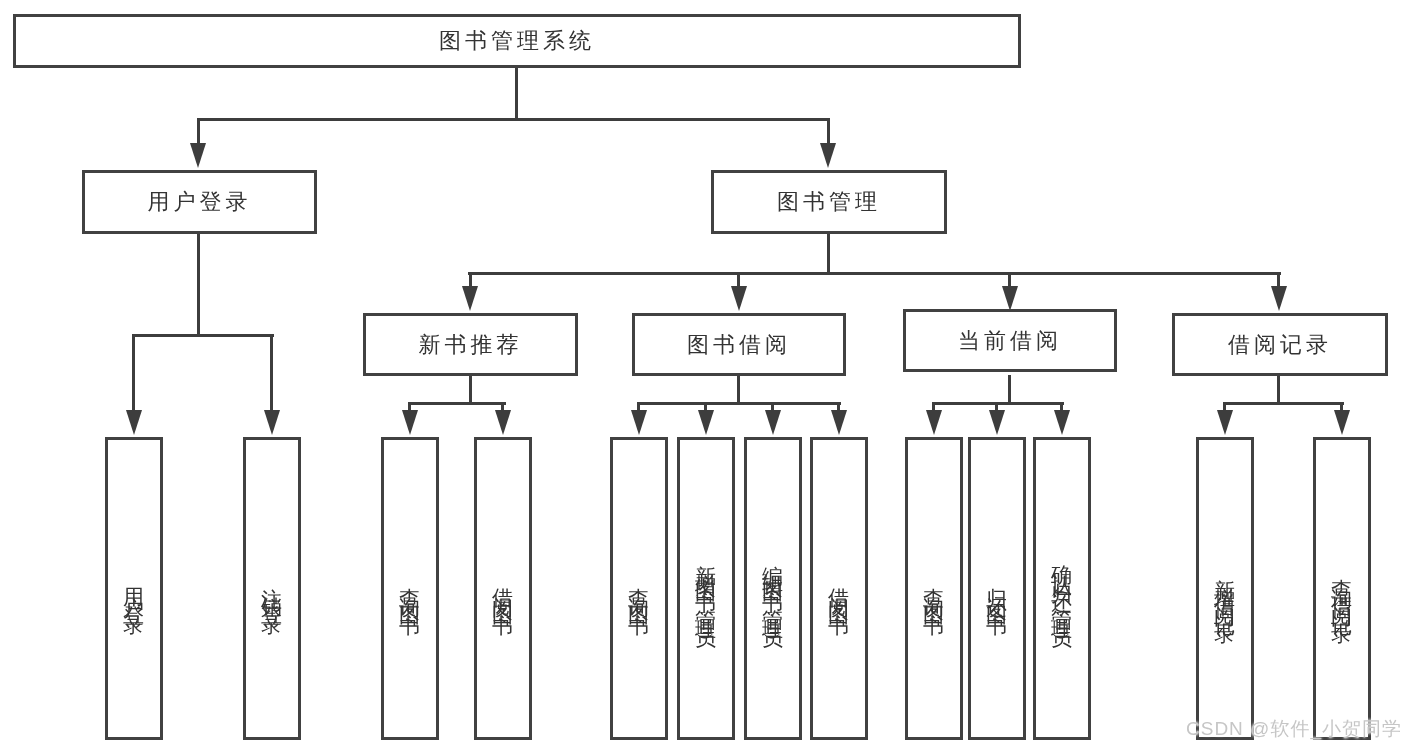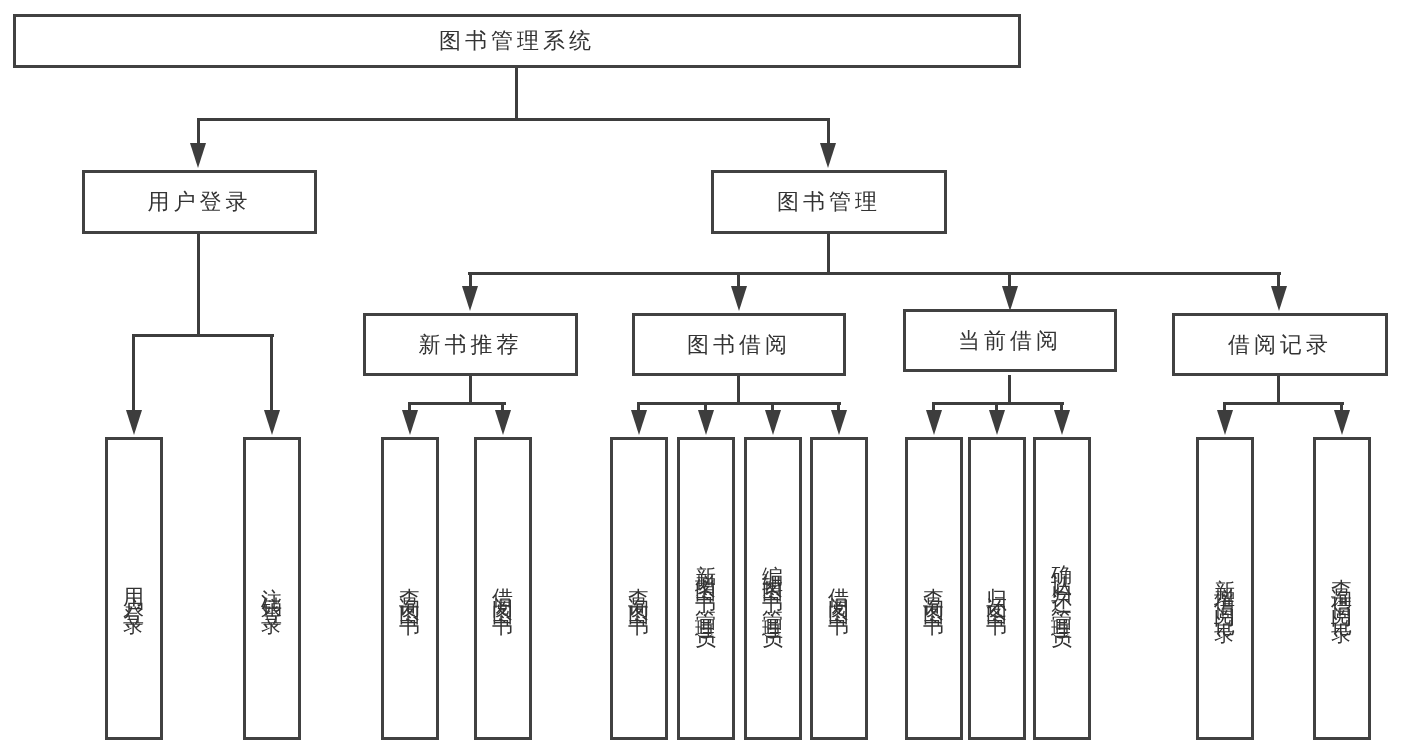--- a/index.html
+++ b/index.html
@@ -150,14 +150,15 @@
   <div class="ah" style="left:989px;  top:410px;"></div>
   <div class="ah" style="left:1054px; top:410px;"></div>
 
   <div class="ln" style="left:1277px; top:375px; width:3px;   height:30px;"></div>
   <div class="ln" style="left:1223px; top:402px; width:121px; height:3px;"></div>
   <div class="ln" style="left:1223px; top:402px; width:3px;   height:10px;"></div>
   <div class="ln" style="left:1340px; top:402px; width:3px;   height:10px;"></div>
   <div class="ah" style="left:1217px; top:410px;"></div>
   <div class="ah" style="left:1334px; top:410px;"></div>
 
+  <div class="watermark">CSDN @软件_小贺同学</div>
 
 </div>
 
 </body></html>

